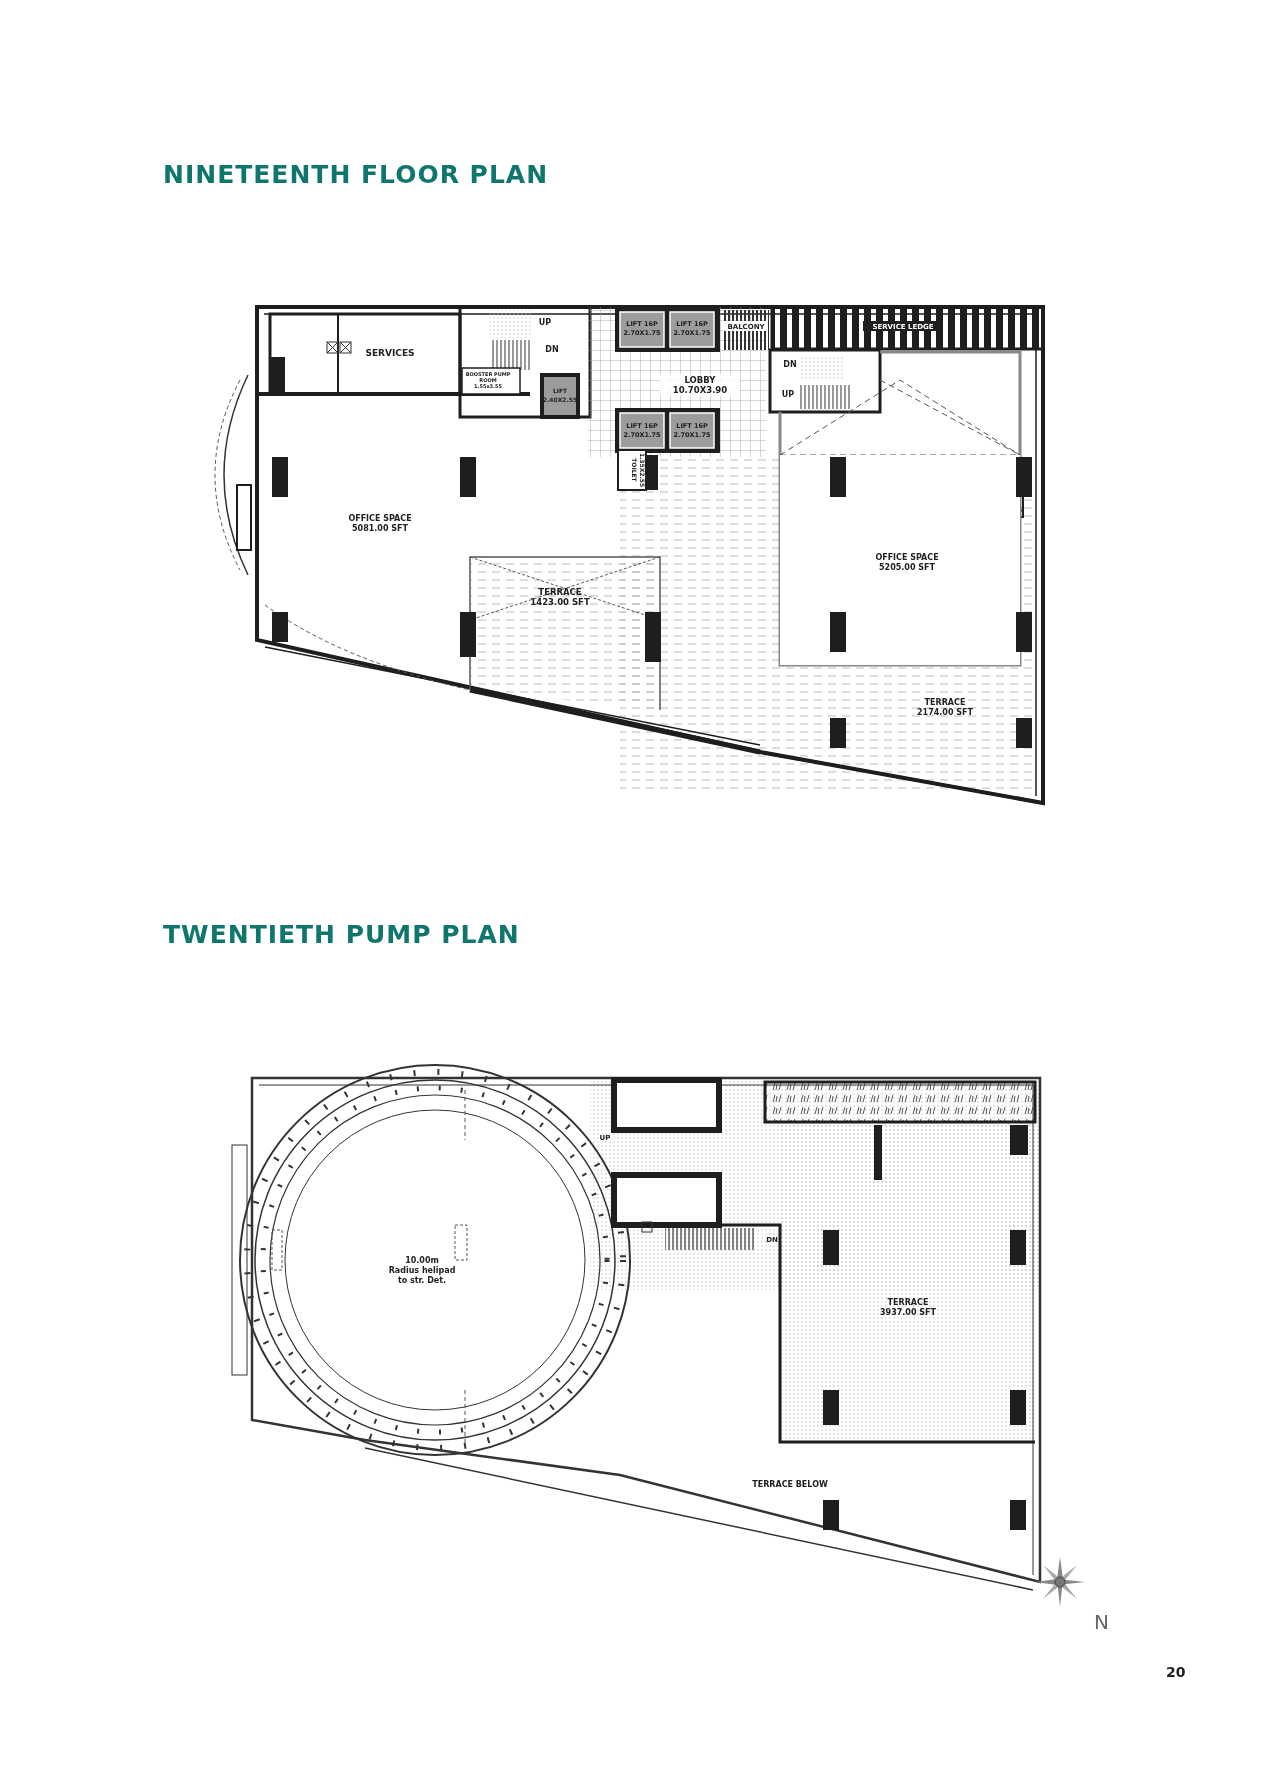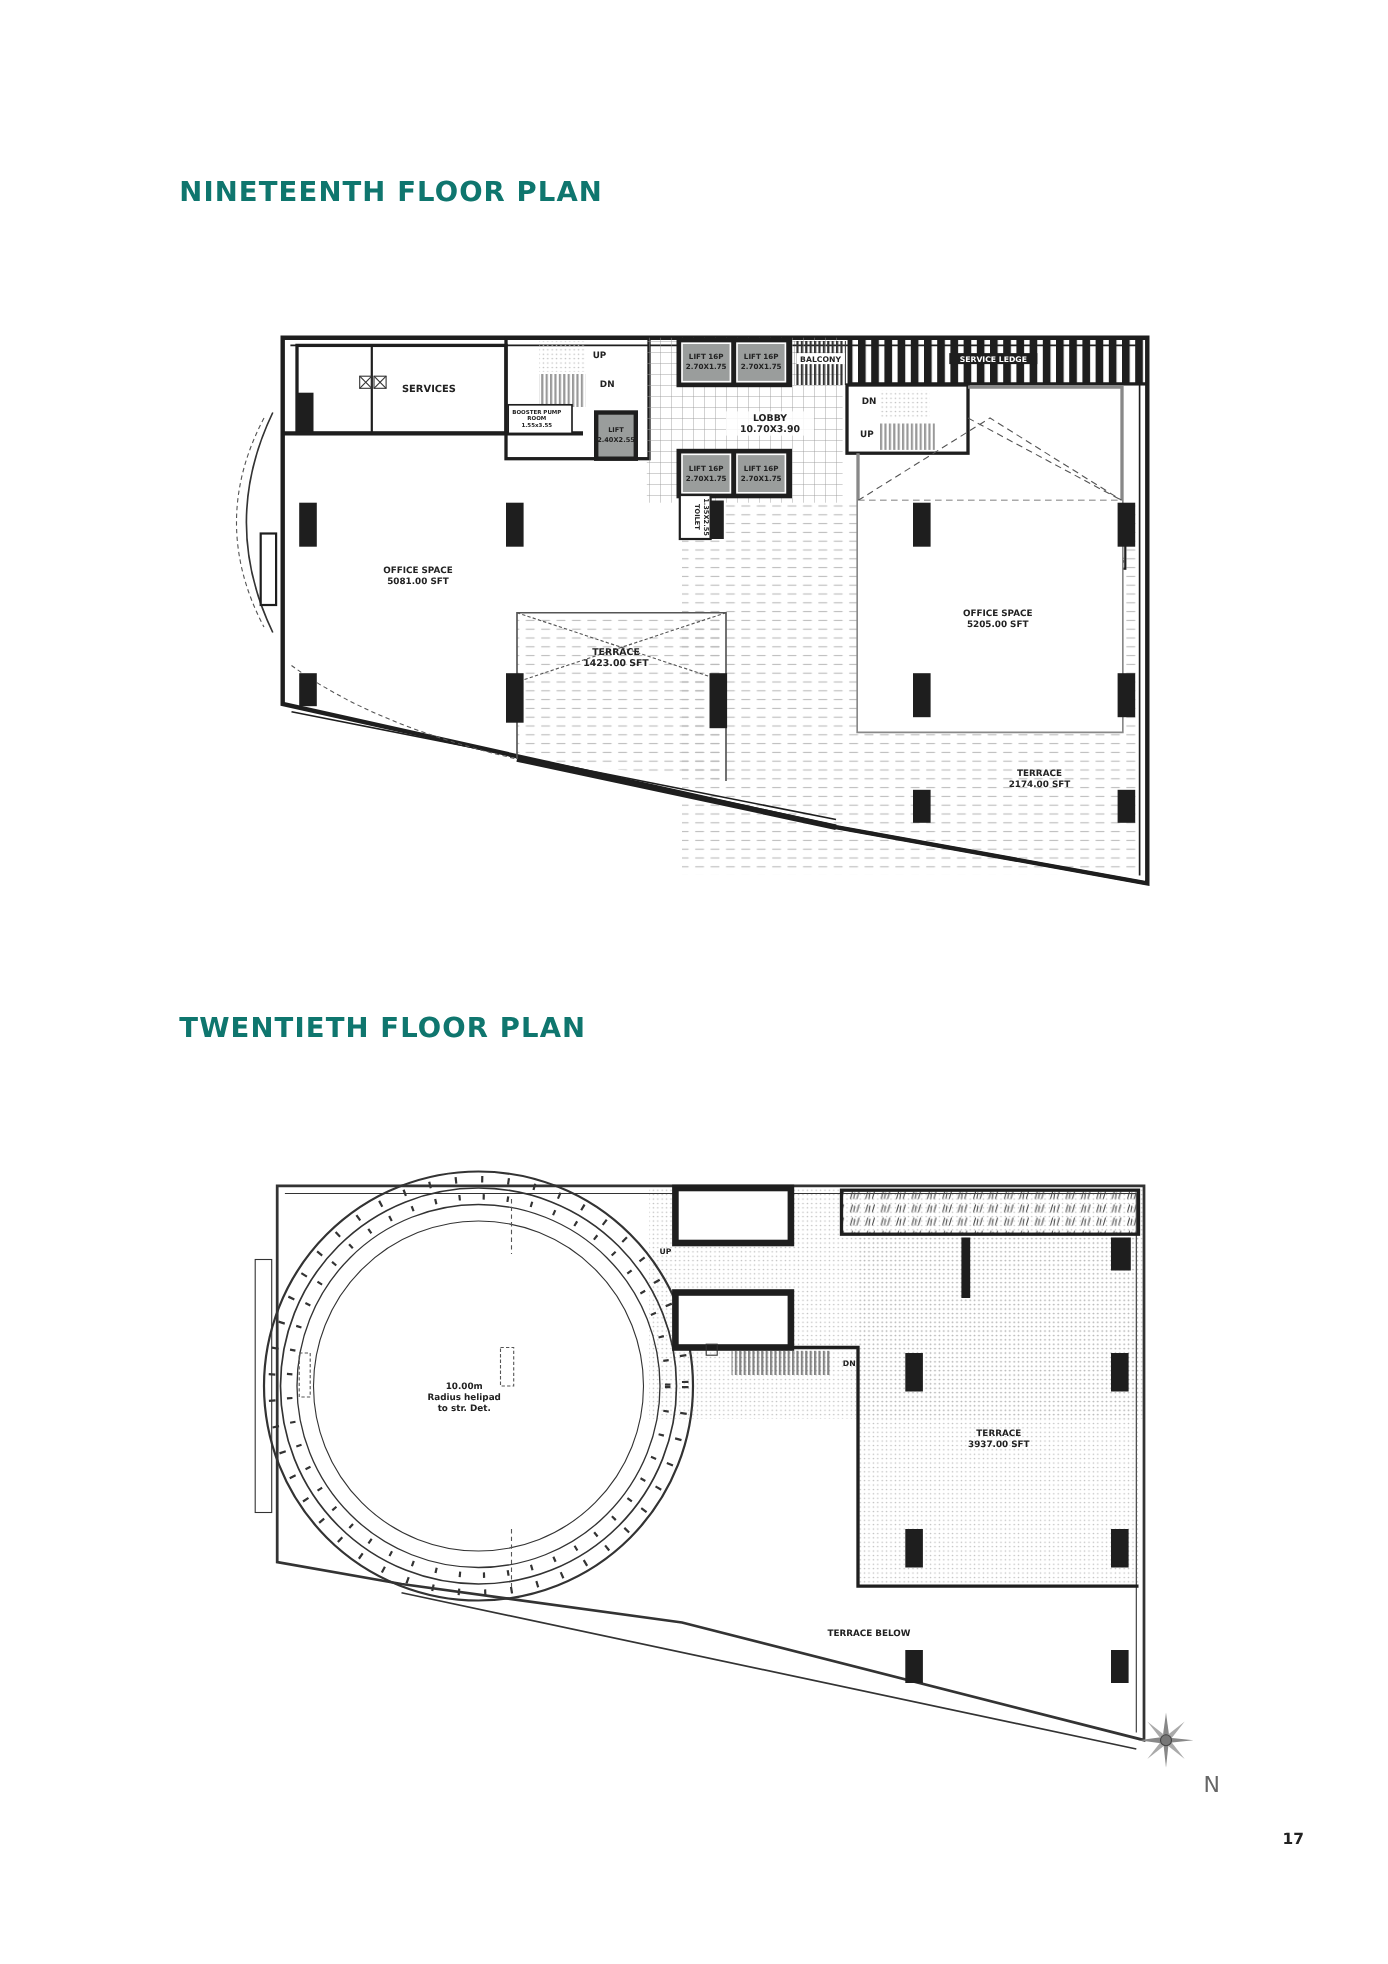--- a/index.html
+++ b/index.html
@@ -7,21 +7,21 @@
   .title{position:absolute;left:163px;font-weight:700;font-size:25px;letter-spacing:1px;color:#0f766e;font-family:"DejaVu Sans",sans-serif;}
   svg{position:absolute;left:0;top:0;}
   .lbl{font-family:"DejaVu Sans",sans-serif;font-weight:700;fill:#222;text-anchor:middle;}
   .pageno{position:absolute;left:1166px;top:1664px;font-size:14px;font-weight:700;color:#222;font-family:"DejaVu Sans",sans-serif;}
   .north{position:absolute;left:1094px;top:1610px;font-size:20px;color:#666;font-family:"DejaVu Sans",sans-serif;}
 </style>
 </head>
 <body>
 
 <div class="title" style="top:160px">NINETEENTH FLOOR PLAN</div>
-<div class="title" style="top:920px">TWENTIETH FLOOR PLAN</div>
+<div class="title" style="top:920px">TWENTIETH PUMP PLAN</div>
 
 <svg width="1262" height="1785" viewBox="0 0 1262 1785">
   <defs>
     <pattern id="grid" width="10" height="10" patternUnits="userSpaceOnUse">
       <path d="M10 0 L0 0 0 10" fill="none" stroke="#999" stroke-width="0.8"></path>
     </pattern>
     <pattern id="dash" width="14" height="8" patternUnits="userSpaceOnUse">
       <line x1="2" y1="4" x2="10" y2="4" stroke="#bbb" stroke-width="1"></line>
     </pattern>
     <pattern id="dots" width="4" height="4" patternUnits="userSpaceOnUse">
@@ -206,13 +206,13 @@
   <g transform="translate(1060,1582)">
     <polygon points="0,-25 3,-3 0,25 -3,-3" fill="#888"></polygon>
     <polygon points="-25,0 -3,3 25,0 -3,-3" fill="#888"></polygon>
     <polygon points="-17,-17 2,-2 17,17 -2,2" fill="#aaa"></polygon>
     <polygon points="17,-17 2,2 -17,17 -2,-2" fill="#aaa"></polygon>
     <circle r="5" fill="#777" stroke="#444"></circle>
   </g>
 </svg>
 
 <div class="north">N</div>
-<div class="pageno">17</div>
+<div class="pageno">20</div>
 
 </body></html>

